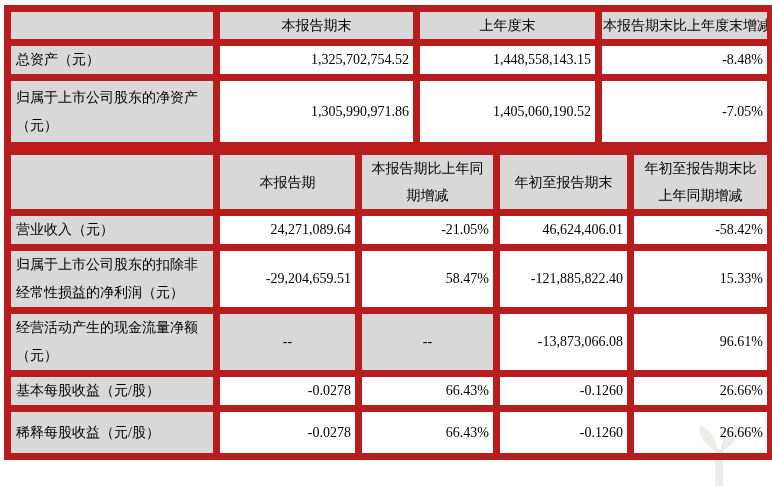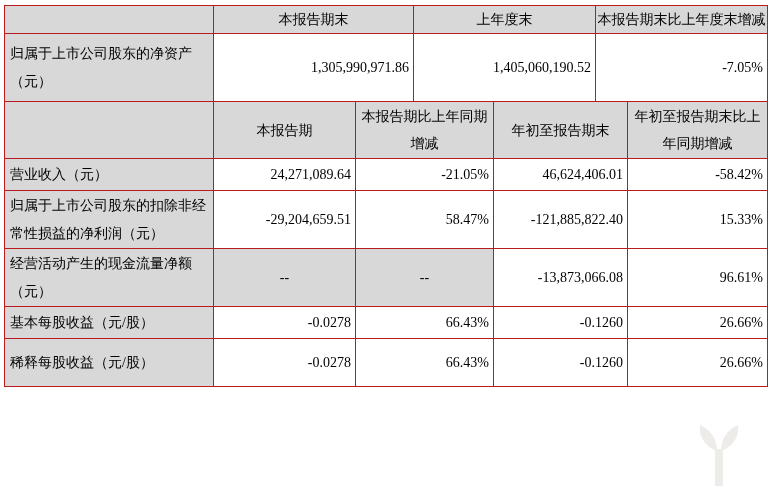--- a/index.html
+++ b/index.html
@@ -25,21 +25,21 @@
     border-collapse: collapse;
     table-layout: fixed;
     width: 763px;
     margin-left: 4px;
     font-size: 14px;
   }
   table.tbl-top { margin-top: 5px; }
   table.tbl-bottom { margin-top: -1px; }
 
   td {
-    border: 1px solid #b91c1c;
+    border: 7px solid #b91c1c;
     vertical-align: middle;
     padding: 0 3px;
     background: transparent;
     overflow: hidden;
   }
   td.shade { background: #d8d8d8; }
   td.lbl {
     text-align: left;
     padding-left: 5px; padding-right: 7px;
     line-height: 28px;
@@ -72,20 +72,26 @@
         <col style="width:200px">
         <col style="width:182px">
         <col style="width:172px">
     </colgroup>
     <tbody>
         <tr style="height:28px">
       <td class="shade"></td>
       <td class="shade hdr nowrap">本报告期末</td>
       <td class="shade hdr nowrap">上年度末</td>
       <td class="shade hdr nowrap">本报告期末比上年度末增减</td>
+    </tr>
+    <tr style="height:31px">
+      <td class="shade lbl">总资产（元）</td>
+      <td class="num">1,325,702,754.52</td>
+      <td class="num">1,448,558,143.15</td>
+      <td class="num">-8.48%</td>
     </tr>
     <tr style="height:68px">
       <td class="shade lbl">归属于上市公司股东的净资产（元）</td>
       <td class="num">1,305,990,971.86</td>
       <td class="num">1,405,060,190.52</td>
       <td class="num">-7.05%</td>
     </tr>
   </tbody>
     </table>
 

